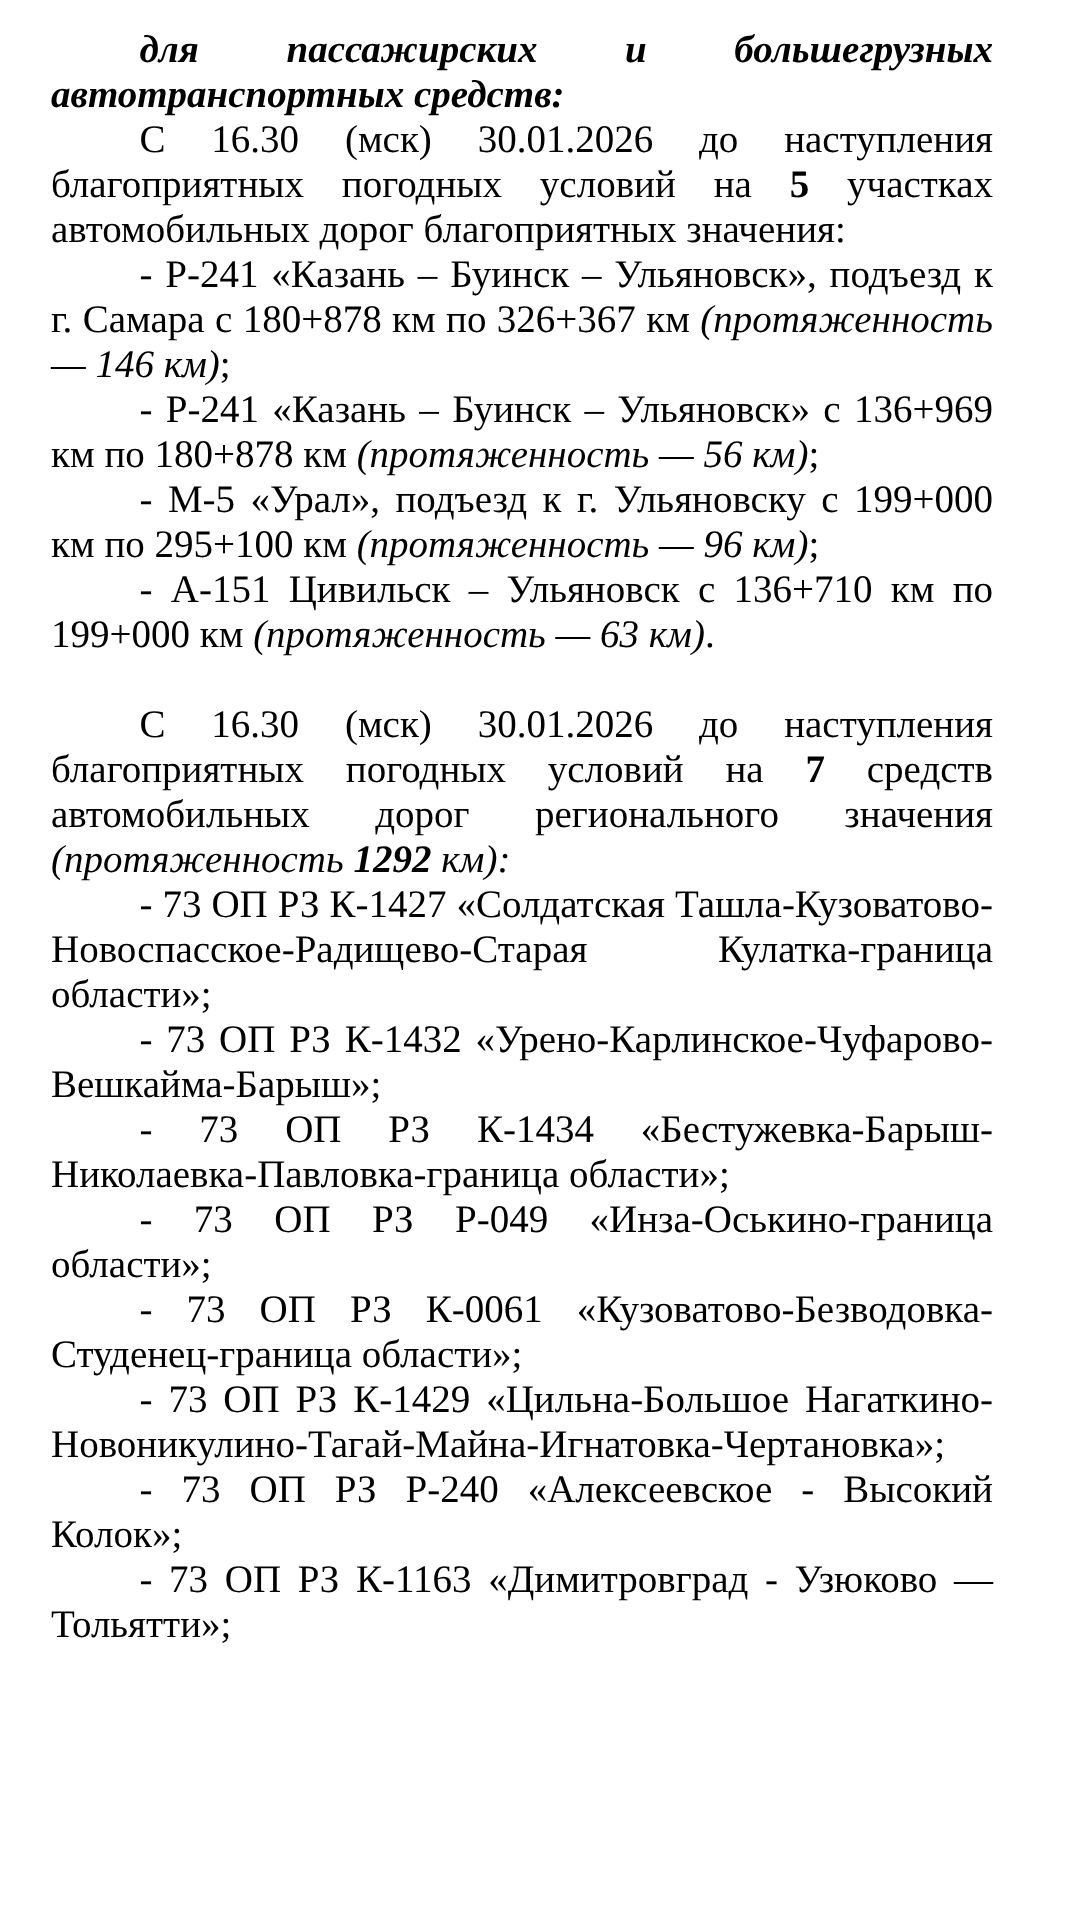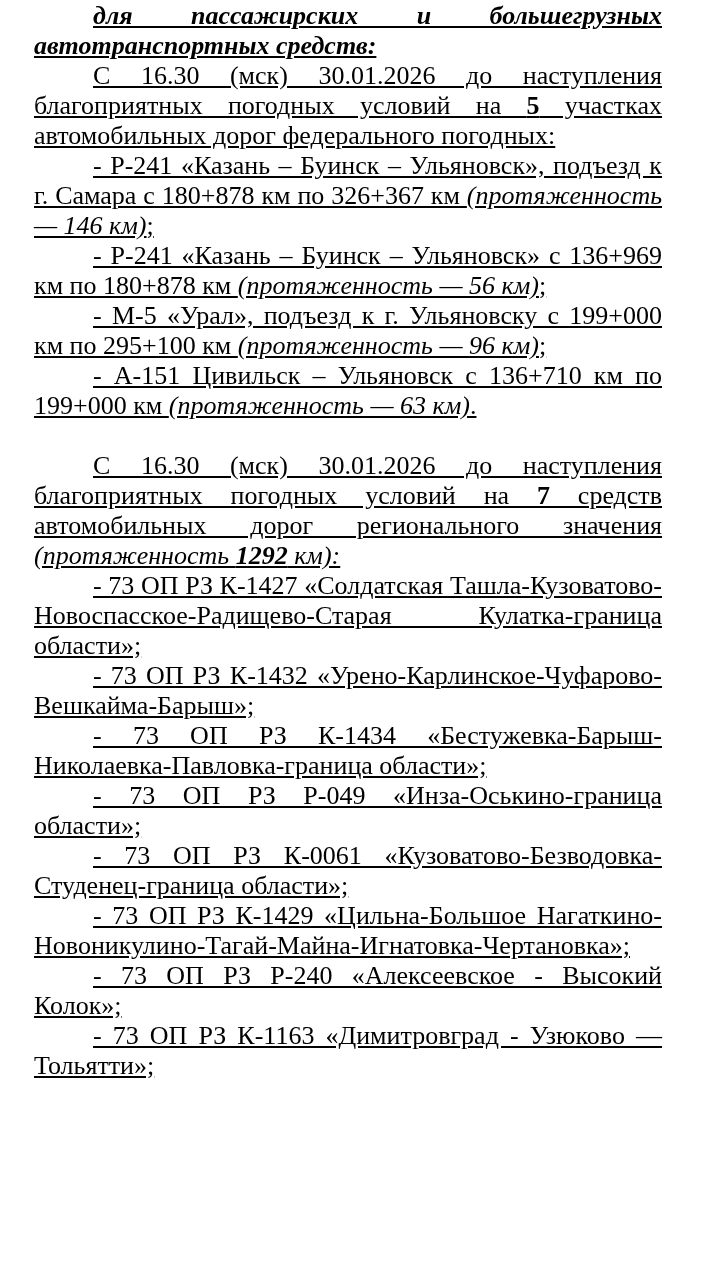--- a/index.html
+++ b/index.html
@@ -9,27 +9,26 @@
   }
   body {
     width: 713px;
     height: 1280px;
     overflow: hidden;
   }
   .page {
     box-sizing: border-box;
     width: 713px;
     height: 1280px;
-    padding: 1px 51px 0 34px;
+    padding: 18px 51px 0 34px;
     font-family: "Liberation Serif", "DejaVu Serif", serif;
     font-size: 26px;
     line-height: 30px;
     color: #000000;
     text-align: justify;
-    text-decoration: underline;
   }
   p.para {
     margin: 0;
     padding: 0;
     text-indent: 59px;
   }
   p.heading {
     font-weight: bold;
     font-style: italic;
   }
@@ -43,21 +42,21 @@
     font-weight: bold;
   }
 </style>
 </head>
 <body>
 
 <div class="page">
 
   <p class="para heading"><span>для пассажирских и большегрузных автотранспортных средств:</span></p>
 
-  <p class="para"><span>С 16.30 (мск) 30.01.2026 до наступления благоприятных погодных условий на </span><b>5</b><span> участках автомобильных дорог федерального погодных:</span></p>
+  <p class="para"><span>С 16.30 (мск) 30.01.2026 до наступления благоприятных погодных условий на </span><b>5</b><span> участках автомобильных дорог благоприятных значения:</span></p>
 
   <p class="para"><span>- Р-241 «Казань – Буинск – Ульяновск», подъезд к г. Самара с 180+878 км по 326+367 км </span><span class="note">(протяженность — 146 км)</span><span>;</span></p>
 
   <p class="para"><span>- Р-241 «Казань – Буинск – Ульяновск» с 136+969 км по 180+878 км </span><span class="note">(протяженность — 56 км)</span><span>;</span></p>
 
 
   <p class="para"><span>- М-5 «Урал», подъезд к г. Ульяновску с 199+000 км по 295+100 км </span><span class="note">(протяженность — 96 км)</span><span>;</span></p>
 
   <p class="para"><span>- А-151 Цивильск – Ульяновск с 136+710 км по 199+000 км </span><span class="note">(протяженность — 63 км)</span><span>.</span></p>
 

